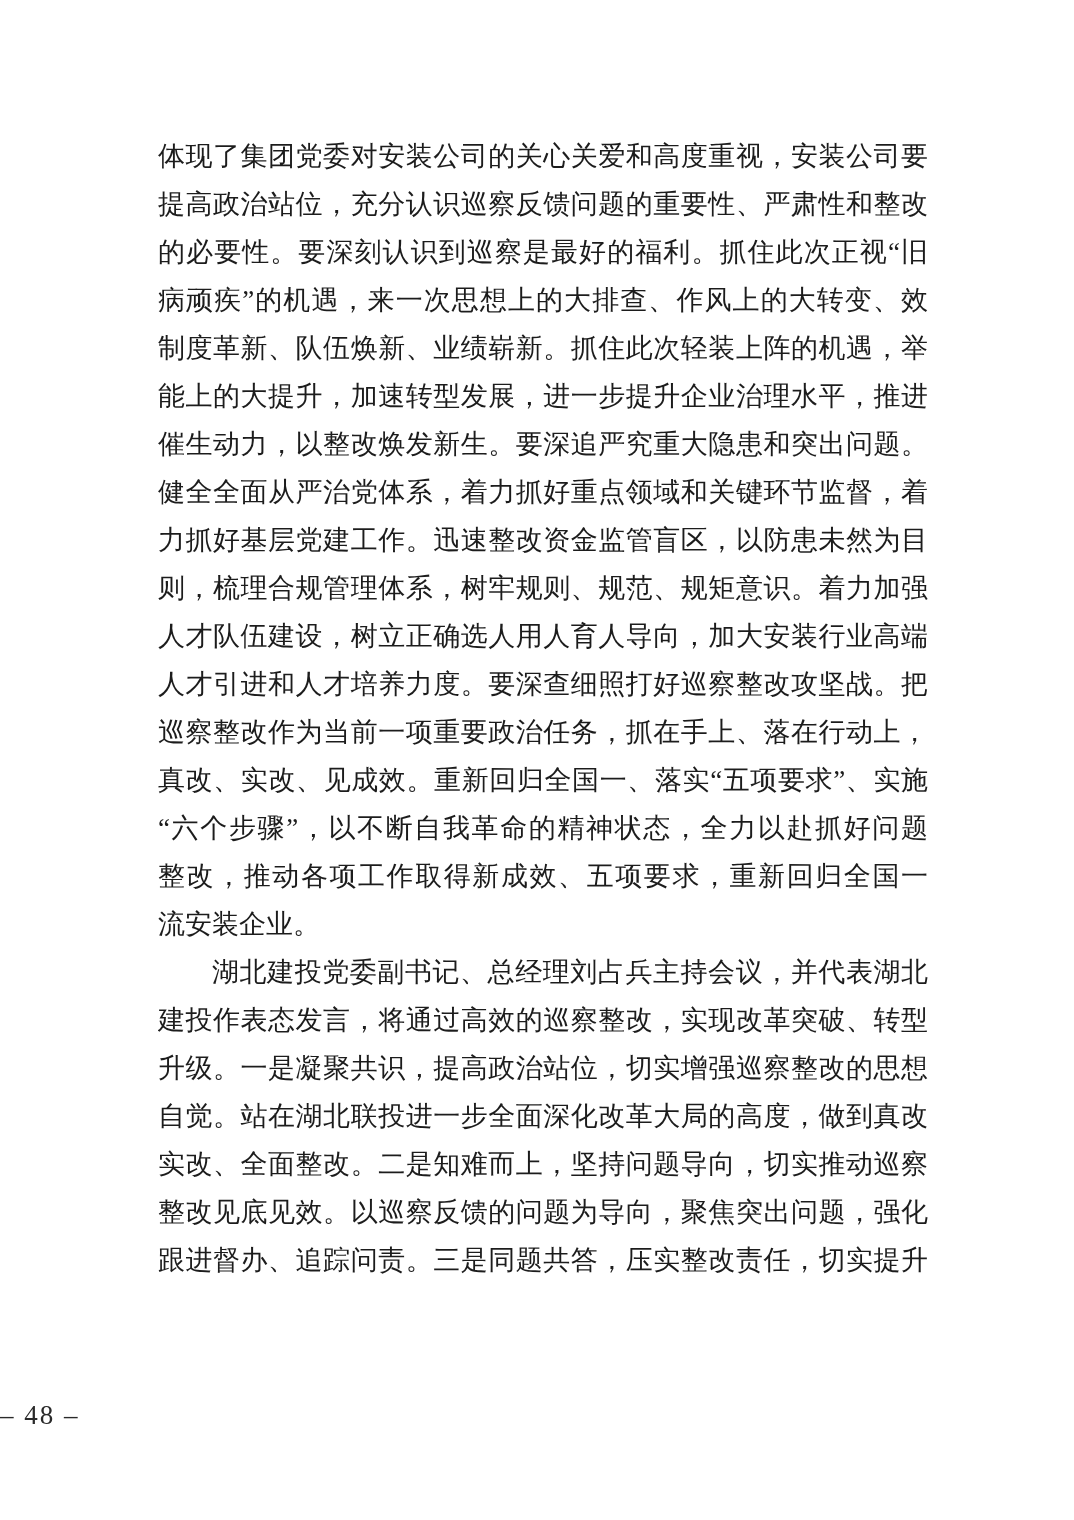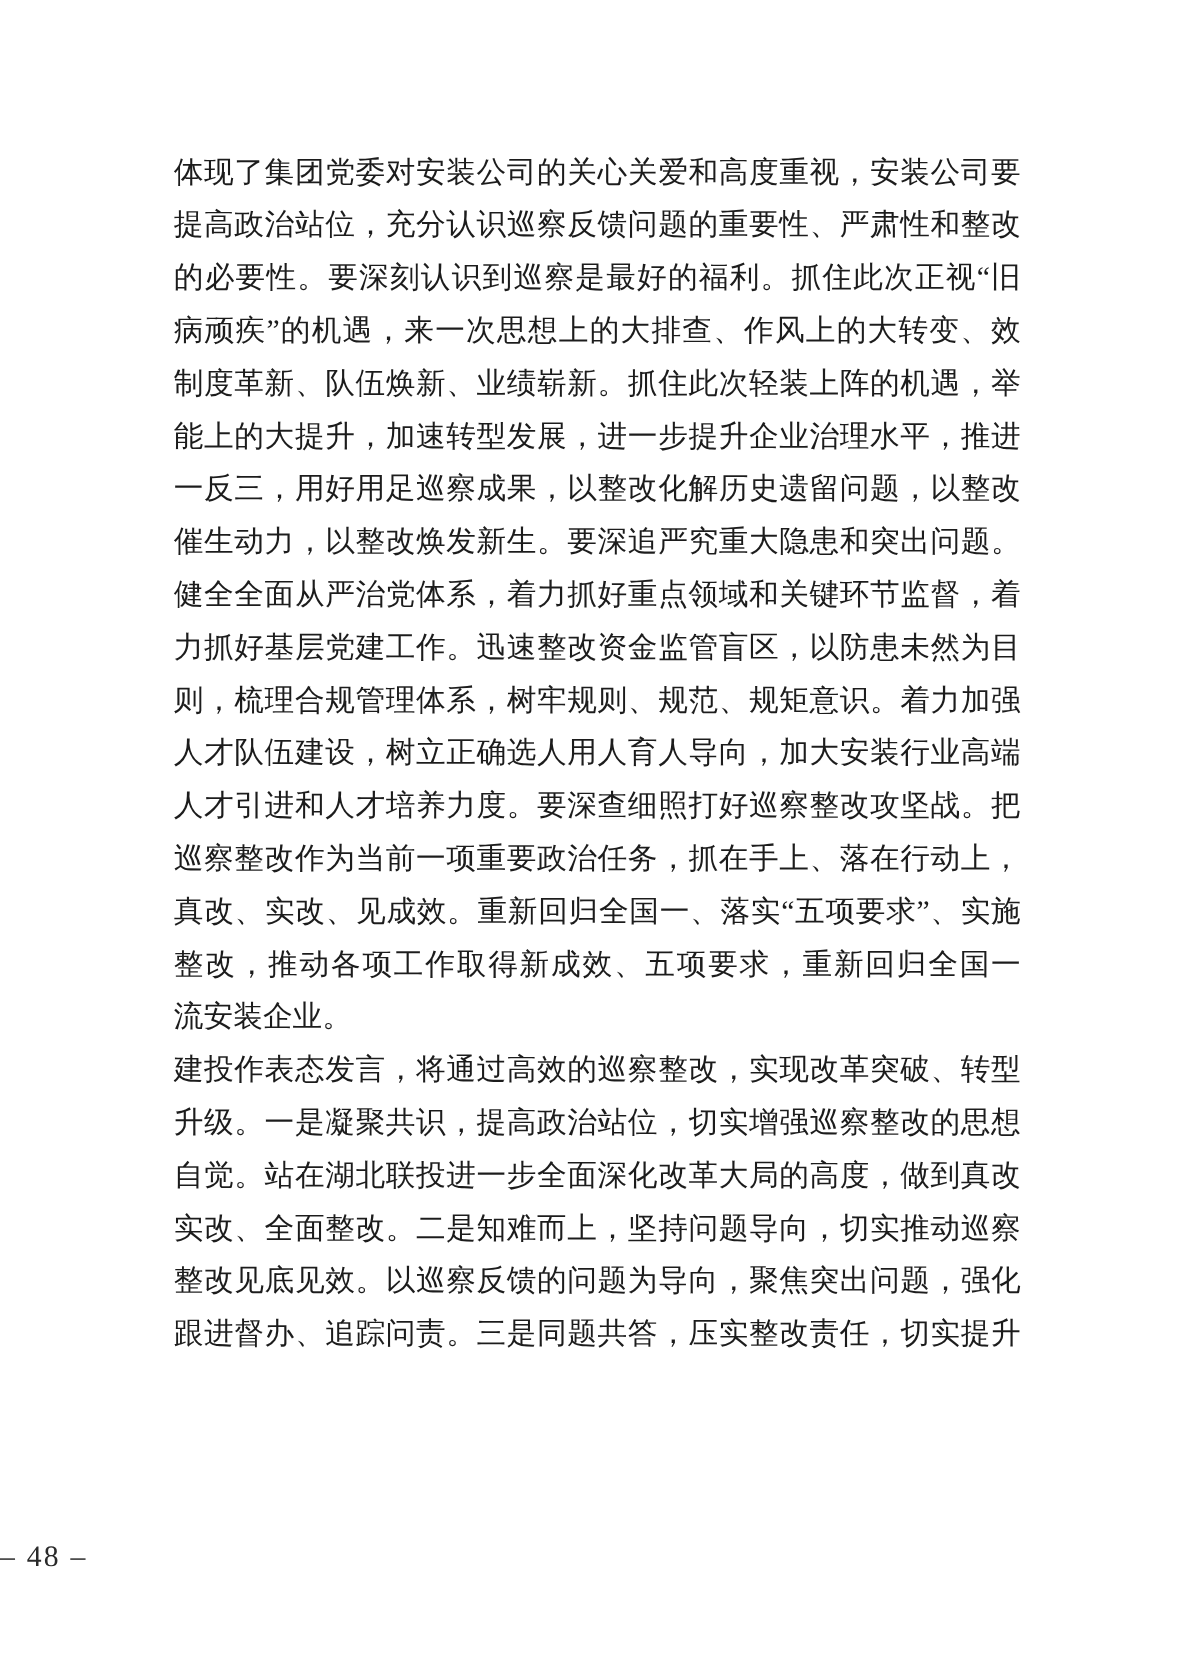--- a/index.html
+++ b/index.html
@@ -57,31 +57,32 @@
 <body>
 
 <div class="page">
   <div class="text-block" id="text-block">
       <div class="line">体现了集团党委对安装公司的关心关爱和高度重视，安装公司要</div>
       <div class="line">提高政治站位，充分认识巡察反馈问题的重要性、严肃性和整改</div>
       <div class="line">的必要性。要深刻认识到巡察是最好的福利。抓住此次正视“旧</div>
       <div class="line">病顽疾”的机遇，来一次思想上的大排查、作风上的大转变、效</div>
       <div class="line">制度革新、队伍焕新、业绩崭新。抓住此次轻装上阵的机遇，举</div>
       <div class="line">能上的大提升，加速转型发展，进一步提升企业治理水平，推进</div>
-      <div class="line">一反三，用好用足巡察成果，以整改化解历史遗留问题，以整改</div>
       <div class="line">催生动力，以整改焕发新生。要深追严究重大隐患和突出问题。</div>
       <div class="line">健全全面从严治党体系，着力抓好重点领域和关键环节监督，着</div>
       <div class="line">力抓好基层党建工作。迅速整改资金监管盲区，以防患未然为目</div>
       <div class="line">则，梳理合规管理体系，树牢规则、规范、规矩意识。着力加强</div>
       <div class="line">人才队伍建设，树立正确选人用人育人导向，加大安装行业高端</div>
       <div class="line">人才引进和人才培养力度。要深查细照打好巡察整改攻坚战。把</div>
       <div class="line">巡察整改作为当前一项重要政治任务，抓在手上、落在行动上，</div>
       <div class="line">真改、实改、见成效。重新回归全国一、落实“五项要求”、实施</div>
+      <div class="line">“六个步骤”，以不断自我革命的精神状态，全力以赴抓好问题</div>
       <div class="line">整改，推动各项工作取得新成效、五项要求，重新回归全国一</div>
       <div class="line para-end">流安装企业。</div>
+      <div class="line indent">湖北建投党委副书记、总经理刘占兵主持会议，并代表湖北</div>
       <div class="line">建投作表态发言，将通过高效的巡察整改，实现改革突破、转型</div>
       <div class="line">升级。一是凝聚共识，提高政治站位，切实增强巡察整改的思想</div>
       <div class="line">自觉。站在湖北联投进一步全面深化改革大局的高度，做到真改</div>
       <div class="line">实改、全面整改。二是知难而上，坚持问题导向，切实推动巡察</div>
       <div class="line">整改见底见效。以巡察反馈的问题为导向，聚焦突出问题，强化</div>
       <div class="line">跟进督办、追踪问责。三是同题共答，压实整改责任，切实提升</div>
     </div>
   <div class="page-number">– 48 –</div>
 </div>
 

